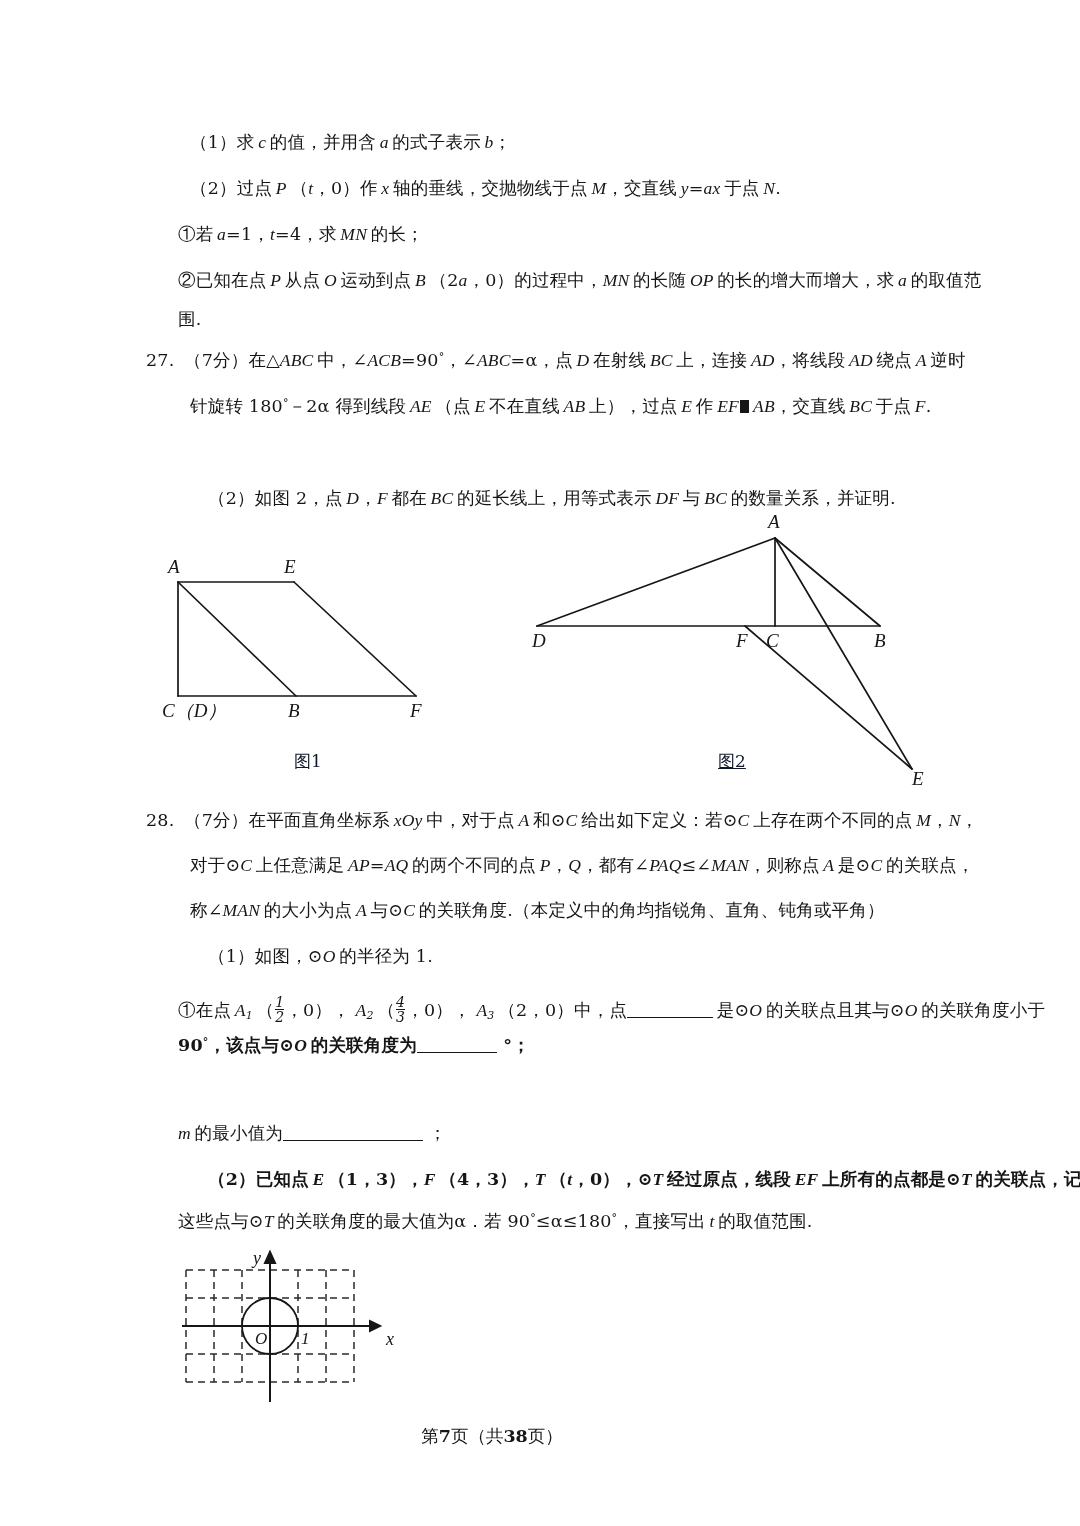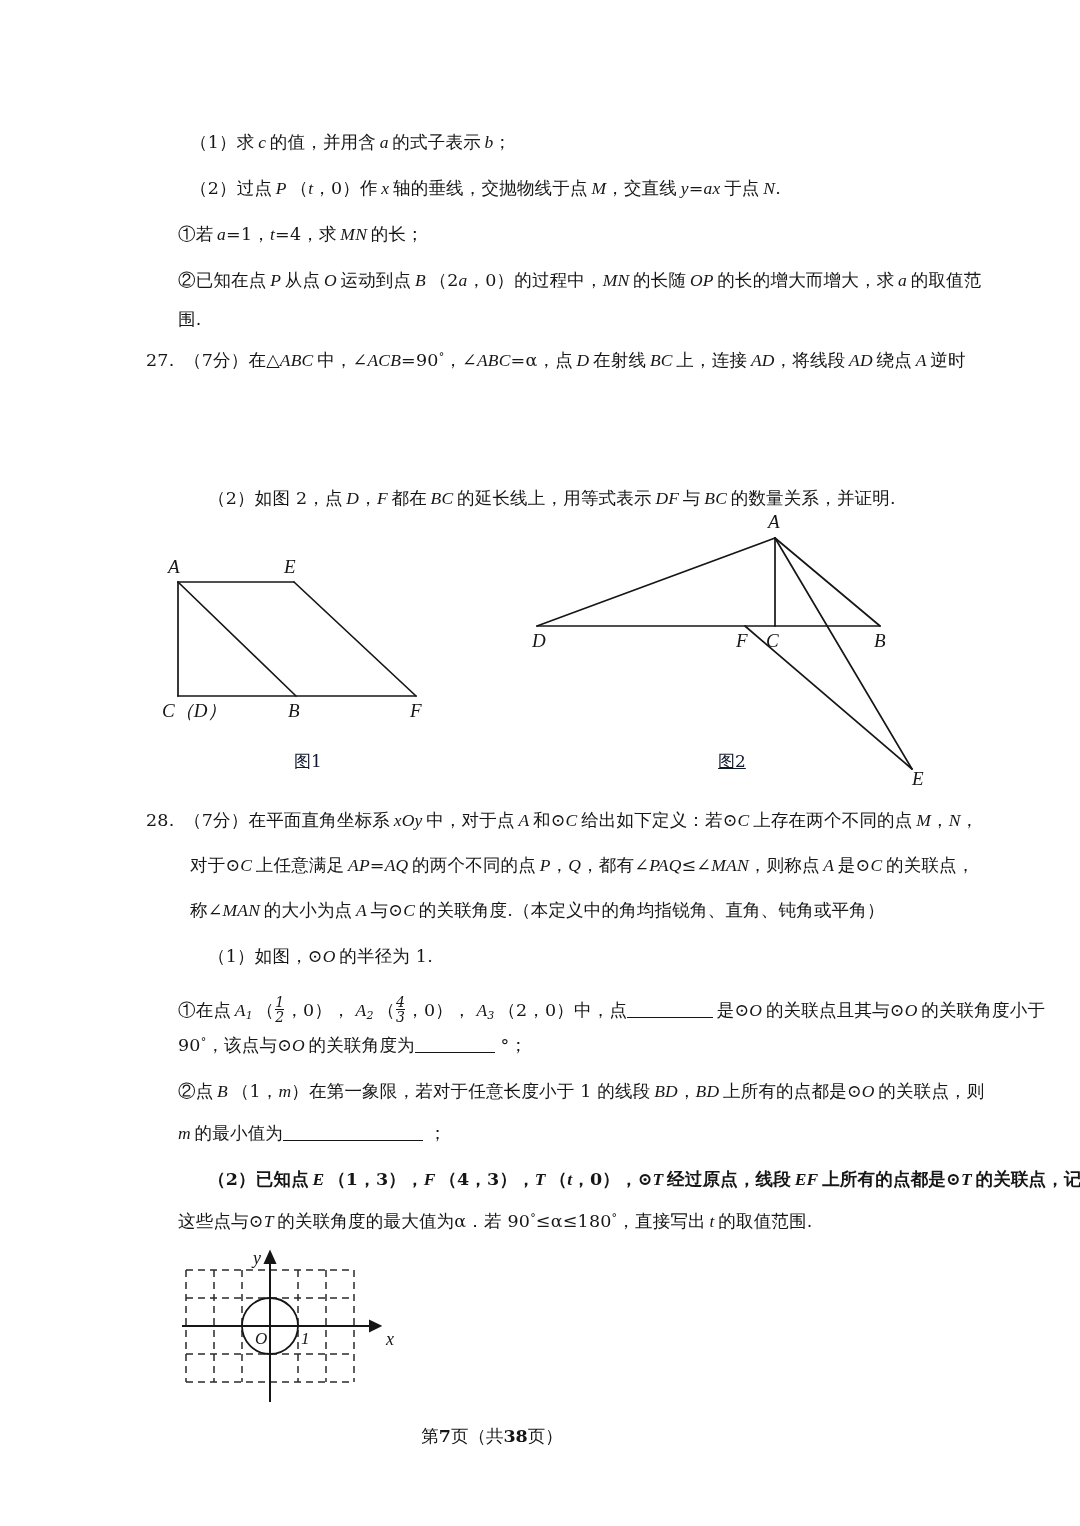--- a/index.html
+++ b/index.html
@@ -101,20 +101,23 @@
 
   <div class="para cn" style="left:136px; top:272px;">
     ②已知在点 <i>P</i> 从点 <i>O</i> 运动到点 <i>B</i> （2<i>a</i>，0）的过程中，<i>MN</i> 的长随 <i>OP</i> 的长的增大而增大，求 <i>a</i> 的取值范
   </div>
   <div class="para cn" style="left:136px; top:311px;">围.</div>
 
   <div class="para cn" style="left:104px; top:352px;">27.</div>
   <div class="para cn" style="left:142px; top:352px;">
     （7分）在△<i>ABC</i> 中，∠<i>ACB</i><span class="up">=</span>90<span class="sup">°</span>，∠<i>ABC</i><span class="up">=</span>α，点 <i>D</i> 在射线 <i>BC</i> 上，连接 <i>AD</i>，将线段 <i>AD</i> 绕点 <i>A</i> 逆时
   </div>
+  <div class="para cn" style="left:148px; top:398px;">
+    针旋转 180<span class="sup">°</span>－2α 得到线段 <i>AE</i> （点 <i>E</i> 不在直线 <i>AB</i> 上），过点 <i>E</i> 作 <i>EF</i><span class="missing-glyph"></span><i>AB</i>，交直线 <i>BC</i> 于点 <i>F</i>.
+  </div>
   <div class="para cn" style="left:166px; top:490px;">
     （2）如图 2，点 <i>D</i>，<i>F</i> 都在 <i>BC</i> 的延长线上，用等式表示 <i>DF</i> 与 <i>BC</i> 的数量关系，并证明.
   </div>
 
   <div class="fig" style="left:118px; top:560px; width:300px; height:170px;">
     <svg width="300" height="175" viewBox="0 0 300 175">
       <g stroke="#161616" stroke-width="1.7" fill="none" stroke-linecap="round">
         <line x1="18" y1="22" x2="134" y2="22"></line>
         <line x1="18" y1="22" x2="18" y2="136"></line>
         <line x1="18" y1="136" x2="256" y2="136"></line>
@@ -162,27 +165,24 @@
   </div>
   <div class="para cn" style="left:166px; top:948px;">
     （1）如图，⊙<i>O</i> 的半径为 1.
   </div>
 
   <div class="para cn" style="left:136px; top:995px;">
     ①在点 <i>A</i><span class="sub">1</span> （<span class="frac"><span class="n">1</span><span class="d">2</span></span>，0），
     <i>A</i><span class="sub">2</span> （<span class="frac"><span class="n">4</span><span class="d">3</span></span>，0），
     <i>A</i><span class="sub">3</span> （2，0）中，点<span class="blank b1"></span> 是⊙<i>O</i> 的关联点且其与⊙<i>O</i> 的关联角度小于
   </div>
-  <div class="para cn" style="left:136px; top:1037px;">
+  <div class="para cn" style="left:136px; top:1037px;font-weight:bold;">
     90<span class="sup">°</span>，该点与⊙<i>O</i> 的关联角度为<span class="blank b2"></span>&nbsp;°；
   </div>
 
-  <div class="para cn" style="left:136px; top:1083px;">
-    ②点 <i>B</i> （1，<i>m</i>）在第一象限，若对于任意长度小于 1 的线段 <i>BD</i>，<i>BD</i> 上所有的点都是⊙<i>O</i> 的关联点，则
-  </div>
   <div class="para cn" style="left:136px; top:1125px;">
     <i>m</i> 的最小值为<span class="blank b3"></span>&nbsp;；
   </div>
 
   <div class="para cn" style="left:166px; top:1171px;font-weight:bold;">
     （2）已知点 <i>E</i> （1，3），<i>F</i> （4，3），<i>T</i> （<i>t</i>，0），⊙<i>T</i> 经过原点，线段 <i>EF</i> 上所有的点都是⊙<i>T</i> 的关联点，记
   </div>
   <div class="para cn" style="left:136px; top:1213px;">
     这些点与⊙<i>T</i> 的关联角度的最大值为α．若 90<span class="sup">°</span>≤α≤180<span class="sup">°</span>，直接写出 <i>t</i> 的取值范围.
   </div>

